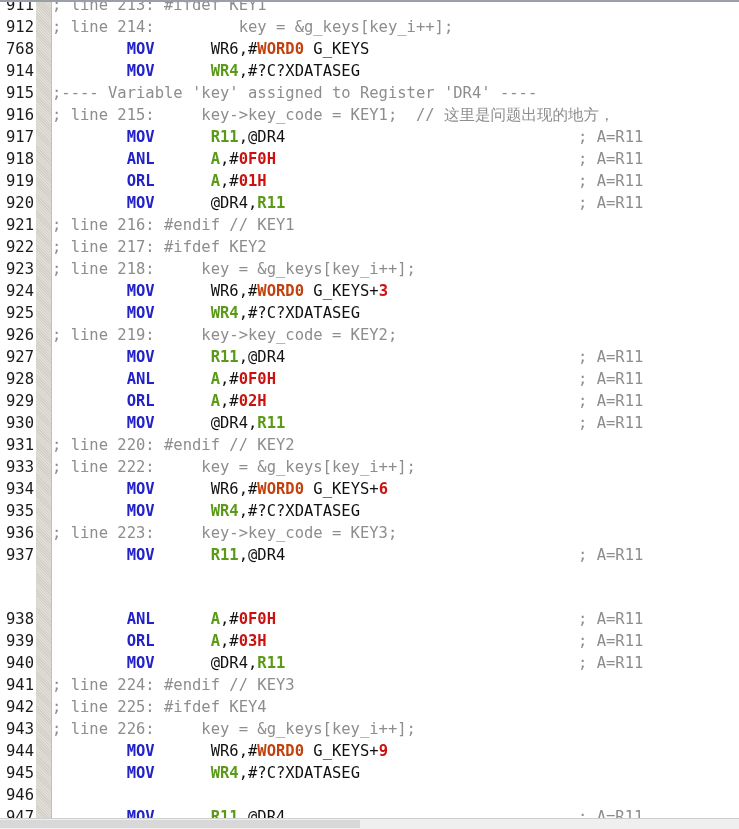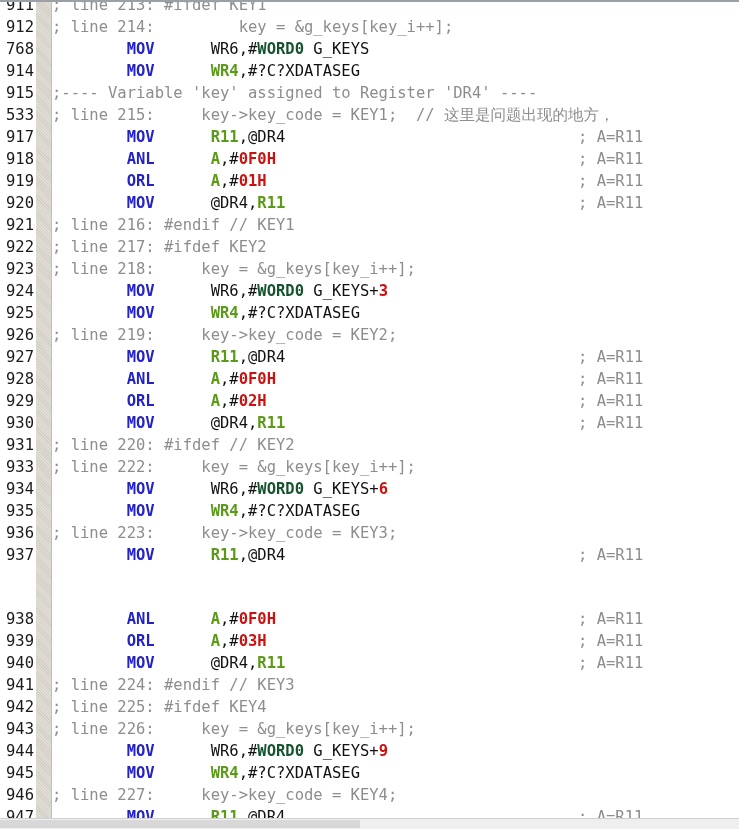--- a/index.html
+++ b/index.html
@@ -91,21 +91,21 @@
     white-space: pre;
     font-size: 15.5px;
   }
 
   
   .c-comment { color: #8d8d8d; }
   .c-op      { color: #2222c8; font-weight: bold; }
   .c-reg     { color: #5a9a18; font-weight: bold; }
   .c-plain   { color: #111111; }
   .c-num     { color: #cc1111; font-weight: bold; }
-  .c-kw      { color: #14532d; font-weight: bold; }
+  .c-kw      { color: #c2410c; font-weight: bold; }
   .c-cn      { color: #8d8d8d; }
 
   
   #hscroll {
     position: absolute;
     left: 0;
     bottom: 0;
     width: 739px;
     height: 10px;
     background: #efefef;
@@ -129,50 +129,50 @@
 
   <div id="code-surface">
     <div id="gutter-band"></div>
     <div id="gutter-rule"></div>
     <div id="lines" style="position: absolute; left: 0px; top: -8px; width: 739px;">
         <div class="line" style="top: 0px;"><span class="lnum">911</span><span class="ltext"><span class="c-comment">; line 213: #ifdef KEY1</span></span></div>
         <div class="line" style="top: 0px;"><span class="lnum">912</span><span class="ltext"><span class="c-comment">; line 214:         key = &amp;g_keys[key_i++];</span></span></div>
         <div class="line" style="top: 0px;"><span class="lnum">768</span><span class="ltext"><span class="c-plain">        </span><span class="c-op">MOV</span><span class="c-plain">      </span><span class="c-plain">WR6,#</span><span class="c-kw">WORD0</span><span class="c-plain"> G_KEYS</span></span></div>
         <div class="line" style="top: 0px;"><span class="lnum">914</span><span class="ltext"><span class="c-plain">        </span><span class="c-op">MOV</span><span class="c-plain">      </span><span class="c-reg">WR4</span><span class="c-plain">,#?C?XDATASEG</span></span></div>
         <div class="line" style="top: 0px;"><span class="lnum">915</span><span class="ltext"><span class="c-comment">;---- Variable 'key' assigned to Register 'DR4' ----</span></span></div>
-        <div class="line" style="top: 0px;"><span class="lnum">533</span><span class="ltext"><span class="c-comment">; line 215:     key-&gt;key_code = KEY1;  // </span><span class="c-cn">这里是问题出现的地方，</span></span></div>
+        <div class="line" style="top: 0px;"><span class="lnum">916</span><span class="ltext"><span class="c-comment">; line 215:     key-&gt;key_code = KEY1;  // </span><span class="c-cn">这里是问题出现的地方，</span></span></div>
         <div class="line" style="top: 0px;"><span class="lnum">917</span><span class="ltext"><span class="c-plain">        </span><span class="c-op">MOV</span><span class="c-plain">      </span><span class="c-reg">R11</span><span class="c-plain">,@DR4</span></span><span class="ltext c-comment" style="left: 578px;">; A=R11</span></div>
         <div class="line" style="top: 0px;"><span class="lnum">918</span><span class="ltext"><span class="c-plain">        </span><span class="c-op">ANL</span><span class="c-plain">      </span><span class="c-reg">A</span><span class="c-plain">,#</span><span class="c-num">0F0H</span></span><span class="ltext c-comment" style="left: 578px;">; A=R11</span></div>
         <div class="line" style="top: 0px;"><span class="lnum">919</span><span class="ltext"><span class="c-plain">        </span><span class="c-op">ORL</span><span class="c-plain">      </span><span class="c-reg">A</span><span class="c-plain">,#</span><span class="c-num">01H</span></span><span class="ltext c-comment" style="left: 578px;">; A=R11</span></div>
         <div class="line" style="top: 0px;"><span class="lnum">920</span><span class="ltext"><span class="c-plain">        </span><span class="c-op">MOV</span><span class="c-plain">      </span><span class="c-plain">@DR4,</span><span class="c-reg">R11</span></span><span class="ltext c-comment" style="left: 578px;">; A=R11</span></div>
         <div class="line" style="top: 0px;"><span class="lnum">921</span><span class="ltext"><span class="c-comment">; line 216: #endif // KEY1</span></span></div>
         <div class="line" style="top: 0px;"><span class="lnum">922</span><span class="ltext"><span class="c-comment">; line 217: #ifdef KEY2</span></span></div>
         <div class="line" style="top: 0px;"><span class="lnum">923</span><span class="ltext"><span class="c-comment">; line 218:     key = &amp;g_keys[key_i++];</span></span></div>
         <div class="line" style="top: 0px;"><span class="lnum">924</span><span class="ltext"><span class="c-plain">        </span><span class="c-op">MOV</span><span class="c-plain">      </span><span class="c-plain">WR6,#</span><span class="c-kw">WORD0</span><span class="c-plain"> G_KEYS+</span><span class="c-num">3</span></span></div>
         <div class="line" style="top: 0px;"><span class="lnum">925</span><span class="ltext"><span class="c-plain">        </span><span class="c-op">MOV</span><span class="c-plain">      </span><span class="c-reg">WR4</span><span class="c-plain">,#?C?XDATASEG</span></span></div>
         <div class="line" style="top: 0px;"><span class="lnum">926</span><span class="ltext"><span class="c-comment">; line 219:     key-&gt;key_code = KEY2;</span></span></div>
         <div class="line" style="top: 0px;"><span class="lnum">927</span><span class="ltext"><span class="c-plain">        </span><span class="c-op">MOV</span><span class="c-plain">      </span><span class="c-reg">R11</span><span class="c-plain">,@DR4</span></span><span class="ltext c-comment" style="left: 578px;">; A=R11</span></div>
         <div class="line" style="top: 0px;"><span class="lnum">928</span><span class="ltext"><span class="c-plain">        </span><span class="c-op">ANL</span><span class="c-plain">      </span><span class="c-reg">A</span><span class="c-plain">,#</span><span class="c-num">0F0H</span></span><span class="ltext c-comment" style="left: 578px;">; A=R11</span></div>
         <div class="line" style="top: 0px;"><span class="lnum">929</span><span class="ltext"><span class="c-plain">        </span><span class="c-op">ORL</span><span class="c-plain">      </span><span class="c-reg">A</span><span class="c-plain">,#</span><span class="c-num">02H</span></span><span class="ltext c-comment" style="left: 578px;">; A=R11</span></div>
         <div class="line" style="top: 0px;"><span class="lnum">930</span><span class="ltext"><span class="c-plain">        </span><span class="c-op">MOV</span><span class="c-plain">      </span><span class="c-plain">@DR4,</span><span class="c-reg">R11</span></span><span class="ltext c-comment" style="left: 578px;">; A=R11</span></div>
-        <div class="line" style="top: 0px;"><span class="lnum">931</span><span class="ltext"><span class="c-comment">; line 220: #ifdef // KEY2</span></span></div>
+        <div class="line" style="top: 0px;"><span class="lnum">931</span><span class="ltext"><span class="c-comment">; line 220: #endif // KEY2</span></span></div>
         <div class="line" style="top: 0px;"><span class="lnum">933</span><span class="ltext"><span class="c-comment">; line 222:     key = &amp;g_keys[key_i++];</span></span></div>
         <div class="line" style="top: 0px;"><span class="lnum">934</span><span class="ltext"><span class="c-plain">        </span><span class="c-op">MOV</span><span class="c-plain">      </span><span class="c-plain">WR6,#</span><span class="c-kw">WORD0</span><span class="c-plain"> G_KEYS+</span><span class="c-num">6</span></span></div>
         <div class="line" style="top: 0px;"><span class="lnum">935</span><span class="ltext"><span class="c-plain">        </span><span class="c-op">MOV</span><span class="c-plain">      </span><span class="c-reg">WR4</span><span class="c-plain">,#?C?XDATASEG</span></span></div>
         <div class="line" style="top: 0px;"><span class="lnum">936</span><span class="ltext"><span class="c-comment">; line 223:     key-&gt;key_code = KEY3;</span></span></div>
         <div class="line" style="top: 0px;"><span class="lnum">937</span><span class="ltext"><span class="c-plain">        </span><span class="c-op">MOV</span><span class="c-plain">      </span><span class="c-reg">R11</span><span class="c-plain">,@DR4</span></span><span class="ltext c-comment" style="left: 578px;">; A=R11</span></div>
         <div class="line" style="top: 0px; margin-top: 42px;"><span class="lnum">938</span><span class="ltext"><span class="c-plain">        </span><span class="c-op">ANL</span><span class="c-plain">      </span><span class="c-reg">A</span><span class="c-plain">,#</span><span class="c-num">0F0H</span></span><span class="ltext c-comment" style="left: 578px;">; A=R11</span></div>
         <div class="line" style="top: 0px;"><span class="lnum">939</span><span class="ltext"><span class="c-plain">        </span><span class="c-op">ORL</span><span class="c-plain">      </span><span class="c-reg">A</span><span class="c-plain">,#</span><span class="c-num">03H</span></span><span class="ltext c-comment" style="left: 578px;">; A=R11</span></div>
         <div class="line" style="top: 0px;"><span class="lnum">940</span><span class="ltext"><span class="c-plain">        </span><span class="c-op">MOV</span><span class="c-plain">      </span><span class="c-plain">@DR4,</span><span class="c-reg">R11</span></span><span class="ltext c-comment" style="left: 578px;">; A=R11</span></div>
         <div class="line" style="top: 0px;"><span class="lnum">941</span><span class="ltext"><span class="c-comment">; line 224: #endif // KEY3</span></span></div>
         <div class="line" style="top: 0px;"><span class="lnum">942</span><span class="ltext"><span class="c-comment">; line 225: #ifdef KEY4</span></span></div>
         <div class="line" style="top: 0px;"><span class="lnum">943</span><span class="ltext"><span class="c-comment">; line 226:     key = &amp;g_keys[key_i++];</span></span></div>
         <div class="line" style="top: 0px;"><span class="lnum">944</span><span class="ltext"><span class="c-plain">        </span><span class="c-op">MOV</span><span class="c-plain">      </span><span class="c-plain">WR6,#</span><span class="c-kw">WORD0</span><span class="c-plain"> G_KEYS+</span><span class="c-num">9</span></span></div>
         <div class="line" style="top: 0px;"><span class="lnum">945</span><span class="ltext"><span class="c-plain">        </span><span class="c-op">MOV</span><span class="c-plain">      </span><span class="c-reg">WR4</span><span class="c-plain">,#?C?XDATASEG</span></span></div>
-        <div class="line" style="top: 0px;"><span class="lnum">946</span><span class="ltext"><span class="c-comment">; line 227:     key-&gt;key_code = KEY4;</span></span></div>
+        <div class="line" style="top: 0px;"><span class="lnum">946</span></div>
         <div class="line" style="top: 0px;"><span class="lnum">947</span><span class="ltext"><span class="c-plain">        </span><span class="c-op">MOV</span><span class="c-plain">      </span><span class="c-reg">R11</span><span class="c-plain">,@DR4</span></span><span class="ltext c-comment" style="left: 578px;">; A=R11</span></div>
         <div class="line" style="top: 0px;"><span class="lnum">948</span><span class="ltext"><span class="c-plain">        </span><span class="c-op">ANL</span><span class="c-plain">      </span><span class="c-reg">A</span><span class="c-plain">,#</span><span class="c-num">0F0H</span></span><span class="ltext c-comment" style="left: 578px;">; A=R11</span></div>
       </div>
   </div>
 
   <div id="hscroll">
     <div id="hscroll-thumb"></div>
   </div>
 
 </div>

